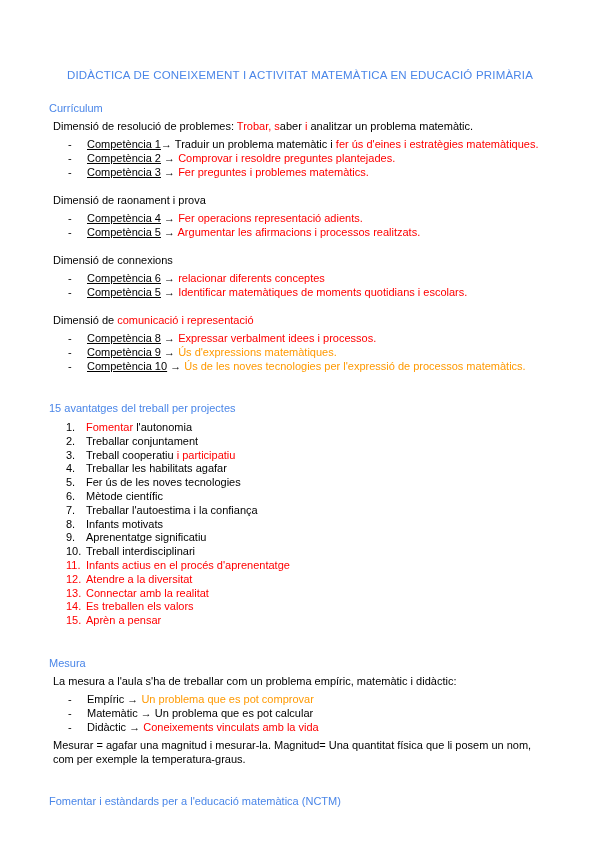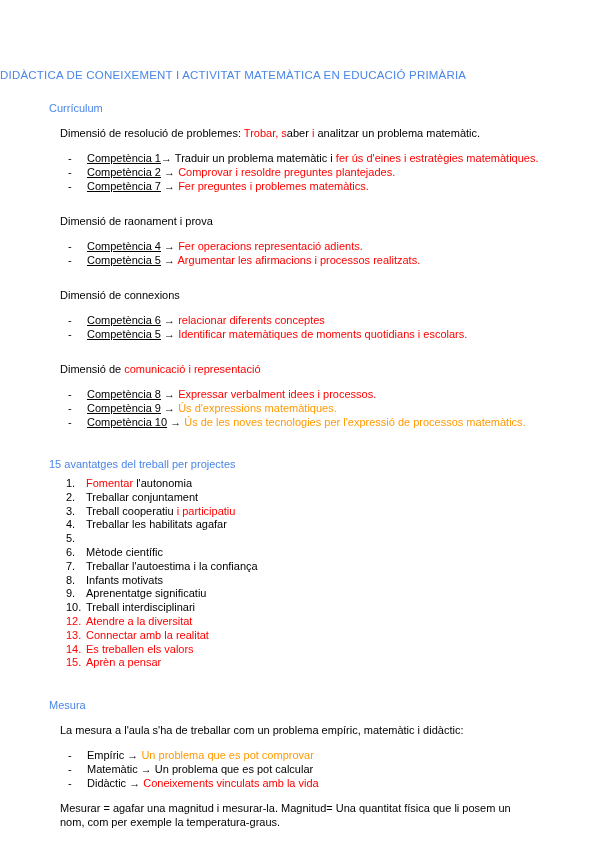--- a/index.html
+++ b/index.html
@@ -17,40 +17,41 @@
   }
   .page {
     width: 600px;
     height: 848px;
     background: #ffffff;
     box-sizing: border-box;
     padding-top: 68px;
   }
   .doc-title {
     width: 600px;
+    text-align: center;
     color: var(--blue, #4a86e8);
     font-size: 11.5px;
     line-height: 15px;
     letter-spacing: 0.2px;
   }
   .content {
     box-sizing: border-box;
     padding: 0 52px 0 49px;
   }
   .heading {
     color: var(--blue, #4a86e8);
     line-height: 14px;
     margin-top: 28px;
   }
   .content > .heading:first-child {
     margin-top: 18px;
   }
   .para {
     line-height: 14px;
-    margin: 11px;
+    margin: 4px;
   }
   .spacer {
     height: 10px;
   }
   .dash-list { margin: 0; }
   .dash-item {
     display: flex;
     line-height: 14px;
   }
   .dash-bullet {
@@ -84,21 +85,21 @@
         <div class="dash-item">
           <span class="dash-bullet">-</span>
           <span><span class="seg-u">Competència 1</span><span>→ Traduir un problema matemàtic i </span><span class="seg-red">fer ús d'eines i estratègies matemàtiques.</span></span>
         </div>
         <div class="dash-item">
           <span class="dash-bullet">-</span>
           <span><span class="seg-u">Competència 2</span><span> → </span><span class="seg-red">Comprovar i resoldre preguntes plantejades.</span></span>
         </div>
         <div class="dash-item">
           <span class="dash-bullet">-</span>
-          <span><span class="seg-u">Competència 7</span><span> → </span><span class="seg-red">Fer preguntes i problemes matemàtics.</span></span>
+          <span><span class="seg-u">Competència 3</span><span> → </span><span class="seg-red">Fer preguntes i problemes matemàtics.</span></span>
         </div>
       </div>
       <div class="spacer"></div>
       <div class="para"><span>Dimensió de raonament i prova</span></div>
       <div class="dash-list">
         <div class="dash-item">
           <span class="dash-bullet">-</span>
           <span><span class="seg-u">Competència 4</span><span> → </span><span class="seg-red">Fer operacions representació adients.</span></span>
         </div>
         <div class="dash-item">
@@ -147,40 +148,45 @@
         <div class="num-item">
           <span class="list-number">3.</span>
           <span><span>Treball cooperatiu </span><span class="seg-red">i participatiu</span></span>
         </div>
         <div class="num-item">
           <span class="list-number">4.</span>
           <span><span>Treballar les habilitats agafar</span></span>
         </div>
         <div class="num-item">
           <span class="list-number">5.</span>
+          <span><span>Fer ús de les noves tecnologies</span></span>
         </div>
         <div class="num-item">
           <span class="list-number">6.</span>
           <span><span>Mètode científic</span></span>
         </div>
         <div class="num-item">
           <span class="list-number">7.</span>
           <span><span>Treballar l'autoestima i la confiança</span></span>
         </div>
         <div class="num-item">
           <span class="list-number">8.</span>
           <span><span>Infants motivats</span></span>
         </div>
         <div class="num-item">
           <span class="list-number">9.</span>
           <span><span>Aprenentatge significatiu</span></span>
         </div>
         <div class="num-item">
           <span class="list-number">10.</span>
           <span><span>Treball interdisciplinari</span></span>
+        </div>
+        <div class="num-item">
+          <span class="list-number seg-red">11.</span>
+          <span><span class="seg-red">Infants actius en el procés d'aprenentatge</span></span>
         </div>
         <div class="num-item">
           <span class="list-number seg-red">12.</span>
           <span><span class="seg-red">Atendre a la diversitat</span></span>
         </div>
         <div class="num-item">
           <span class="list-number seg-red">13.</span>
           <span><span class="seg-red">Connectar amb la realitat</span></span>
         </div>
         <div class="num-item">

